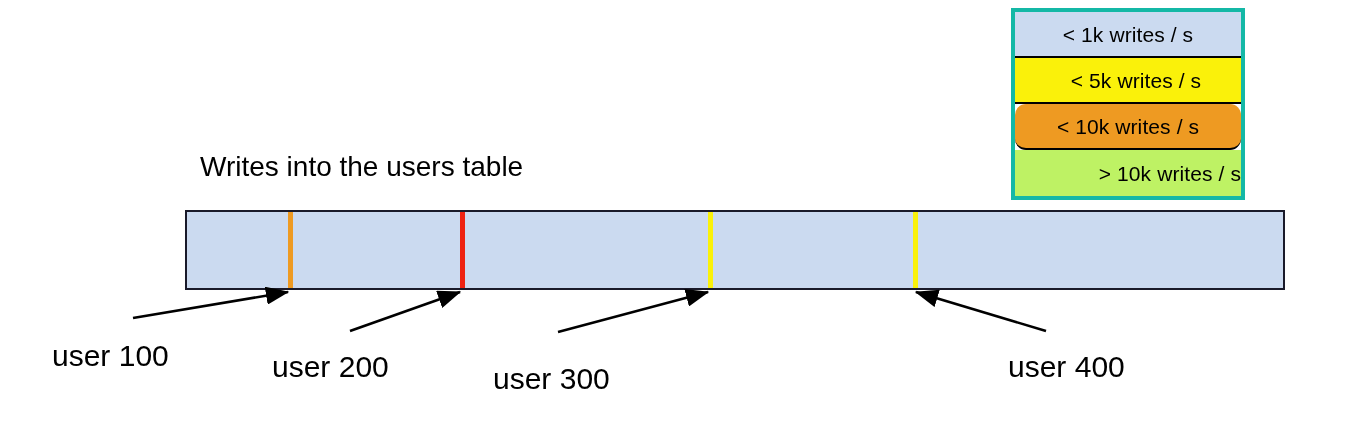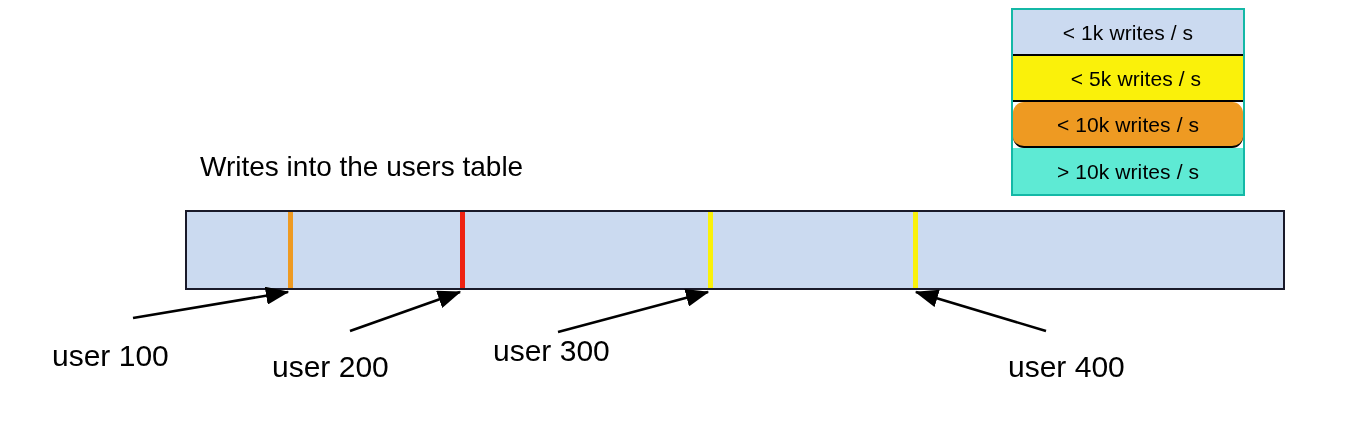--- a/index.html
+++ b/index.html
@@ -15,21 +15,21 @@
     font-family: "Liberation Sans", sans-serif;
     color: #000000;
   }
 
   
   #legend {
     position: absolute;
     left: 1011px;
     top: 8px;
     width: 234px;
-    border: 2px solid #14b8a6;
+    border: 4px solid #14b8a6;
     box-sizing: border-box;
   }
   .legend-row {
     height: 46px;
     box-sizing: border-box;
     border-bottom: 2px solid #000000;
     display: flex;
     align-items: center;
     justify-content: center;
   }
@@ -93,21 +93,21 @@
 <div id="legend">
   <div class="legend-row" style="background: rgb(203, 218, 240);">
     <span class="legend-label">&lt; 1k writes / s</span>
   </div>
   <div class="legend-row" style="background: rgb(250, 241, 10); padding-left: 16px;">
     <span class="legend-label">&lt; 5k writes / s</span>
   </div>
   <div class="legend-row" style="background: rgb(238, 154, 34); border-radius: 11px;">
     <span class="legend-label">&lt; 10k writes / s</span>
   </div>
-  <div class="legend-row" style="background: #5eead4;">
+  <div class="legend-row" style="background: #bef264; justify-content: flex-end;">
     <span class="legend-label">&gt; 10k writes / s</span>
   </div>
 </div>
 
 <div id="chart-title">Writes into the users table</div>
 
 <div id="table-bar" style="background: rgb(203, 218, 240); border-color: rgb(26, 26, 42);">
   <div class="shard-marker" style="background: rgb(238, 154, 34); left: 101px;"></div>
   <div class="shard-marker" style="background: rgb(238, 34, 17); left: 273px;"></div>
   <div class="shard-marker" style="background: rgb(250, 241, 10); left: 521px;"></div>
@@ -121,14 +121,14 @@
     </marker>
   </defs>
   <line x1="133" y1="318" x2="288" y2="292" stroke="#000000" stroke-width="2.6" marker-end="url(#arrowhead)"></line>
   <line x1="350" y1="331" x2="460" y2="292" stroke="#000000" stroke-width="2.6" marker-end="url(#arrowhead)"></line>
   <line x1="558" y1="332" x2="708" y2="292" stroke="#000000" stroke-width="2.6" marker-end="url(#arrowhead)"></line>
   <line x1="1046" y1="331" x2="916" y2="292" stroke="#000000" stroke-width="2.6" marker-end="url(#arrowhead)"></line>
 </svg>
 
 <div class="callout-label" style="left:52px; top:341px;">user 100</div>
 <div class="callout-label" style="left:272px; top:352px;">user 200</div>
-<div class="callout-label" style="left:493px; top:336px;">user 300</div>
+<div class="callout-label" style="left:493px; top:364px;">user 300</div>
 <div class="callout-label" style="left:1008px; top:352px;">user 400</div>
 
 </body></html>

